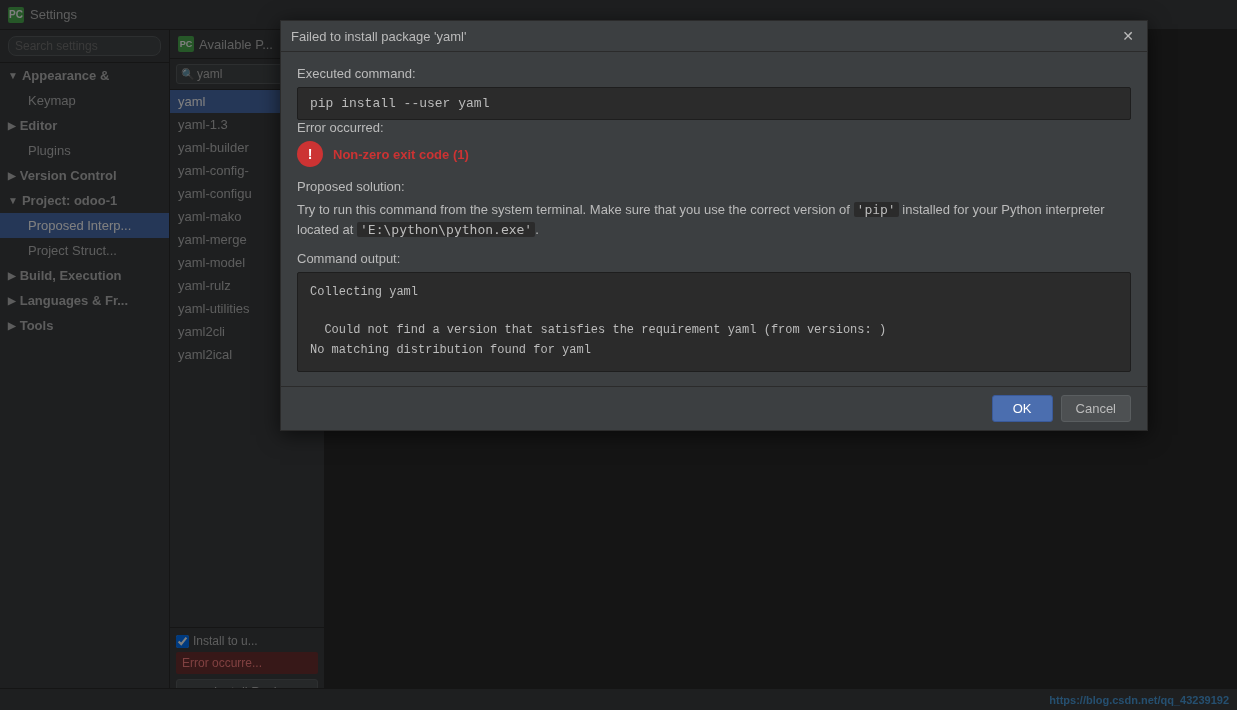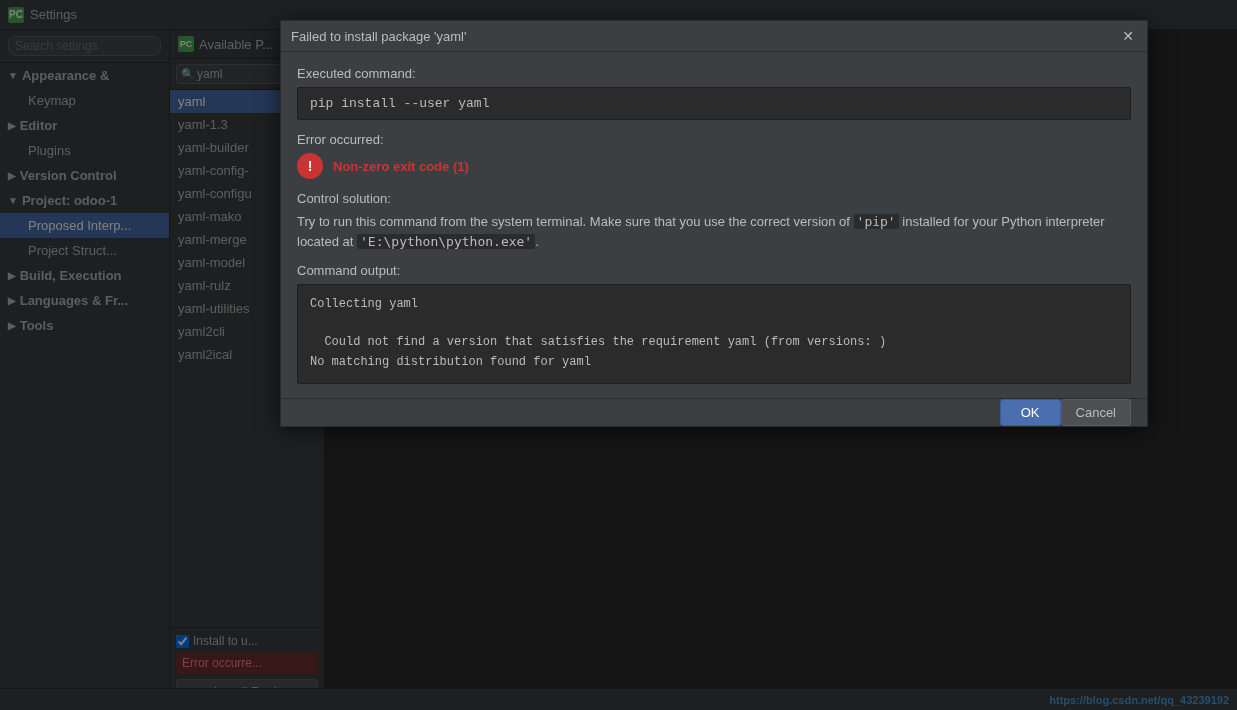--- a/index.html
+++ b/index.html
@@ -248,21 +248,20 @@
       font-size: 13px;
       margin-bottom: 6px;
     }
     .command-box {
       background: #2b2b2b;
       border: 1px solid #1e1e1e;
       padding: 8px 12px;
       font-family: 'Courier New', monospace;
       font-size: 13px;
       color: #bbbbbb;
-      margin-bottom: 12px;
       border-radius: 2px;
     }
     .error-section {
       margin-bottom: 12px;
     }
     .error-row {
       display: flex;
       align-items: center;
       gap: 10px;
     }
@@ -305,22 +304,22 @@
       font-family: 'Courier New', monospace;
       font-size: 12px;
       color: #bbbbbb;
       line-height: 1.6;
       min-height: 100px;
       border-radius: 2px;
     }
     .dialog-footer {
       display: flex;
       justify-content: flex-end;
-      gap: 0;
-      padding: 0 16px;
+      gap: 8px;
+      padding: 8px 16px;
       border-top: 1px solid #2b2b2b;
       flex-shrink: 0;
     }
     .btn-ok {
       background: #4b6eaf;
       border: 1px solid #3a5a9a;
       color: white;
       padding: 5px 20px;
       border-radius: 3px;
       cursor: pointer;
@@ -493,21 +492,21 @@
 
     <div class="error-section">
       <div class="dialog-section-label">Error occurred:</div>
       <div class="error-row">
         <div class="error-icon-circle">!</div>
         <span class="error-msg-text">Non-zero exit code (1)</span>
       </div>
     </div>
 
     <div class="proposed-section">
-      <div class="dialog-section-label">Control solution:</div>
+      <div class="dialog-section-label">Proposed solution:</div>
       <div class="proposed-text">
         Try to run this command from the system terminal. Make sure that you use the correct version of <span class="code-ref">'pip'</span> installed for your Python interpreter located at <span class="code-ref">'E:\python\python.exe'</span>.
       </div>
     </div>
 
     <div class="dialog-section-label">Command output:</div>
     <div class="output-box">
       Collecting yaml<br><br>
       &nbsp;&nbsp;Could not find a version that satisfies the requirement yaml (from versions: )<br>
       No matching distribution found for yaml

